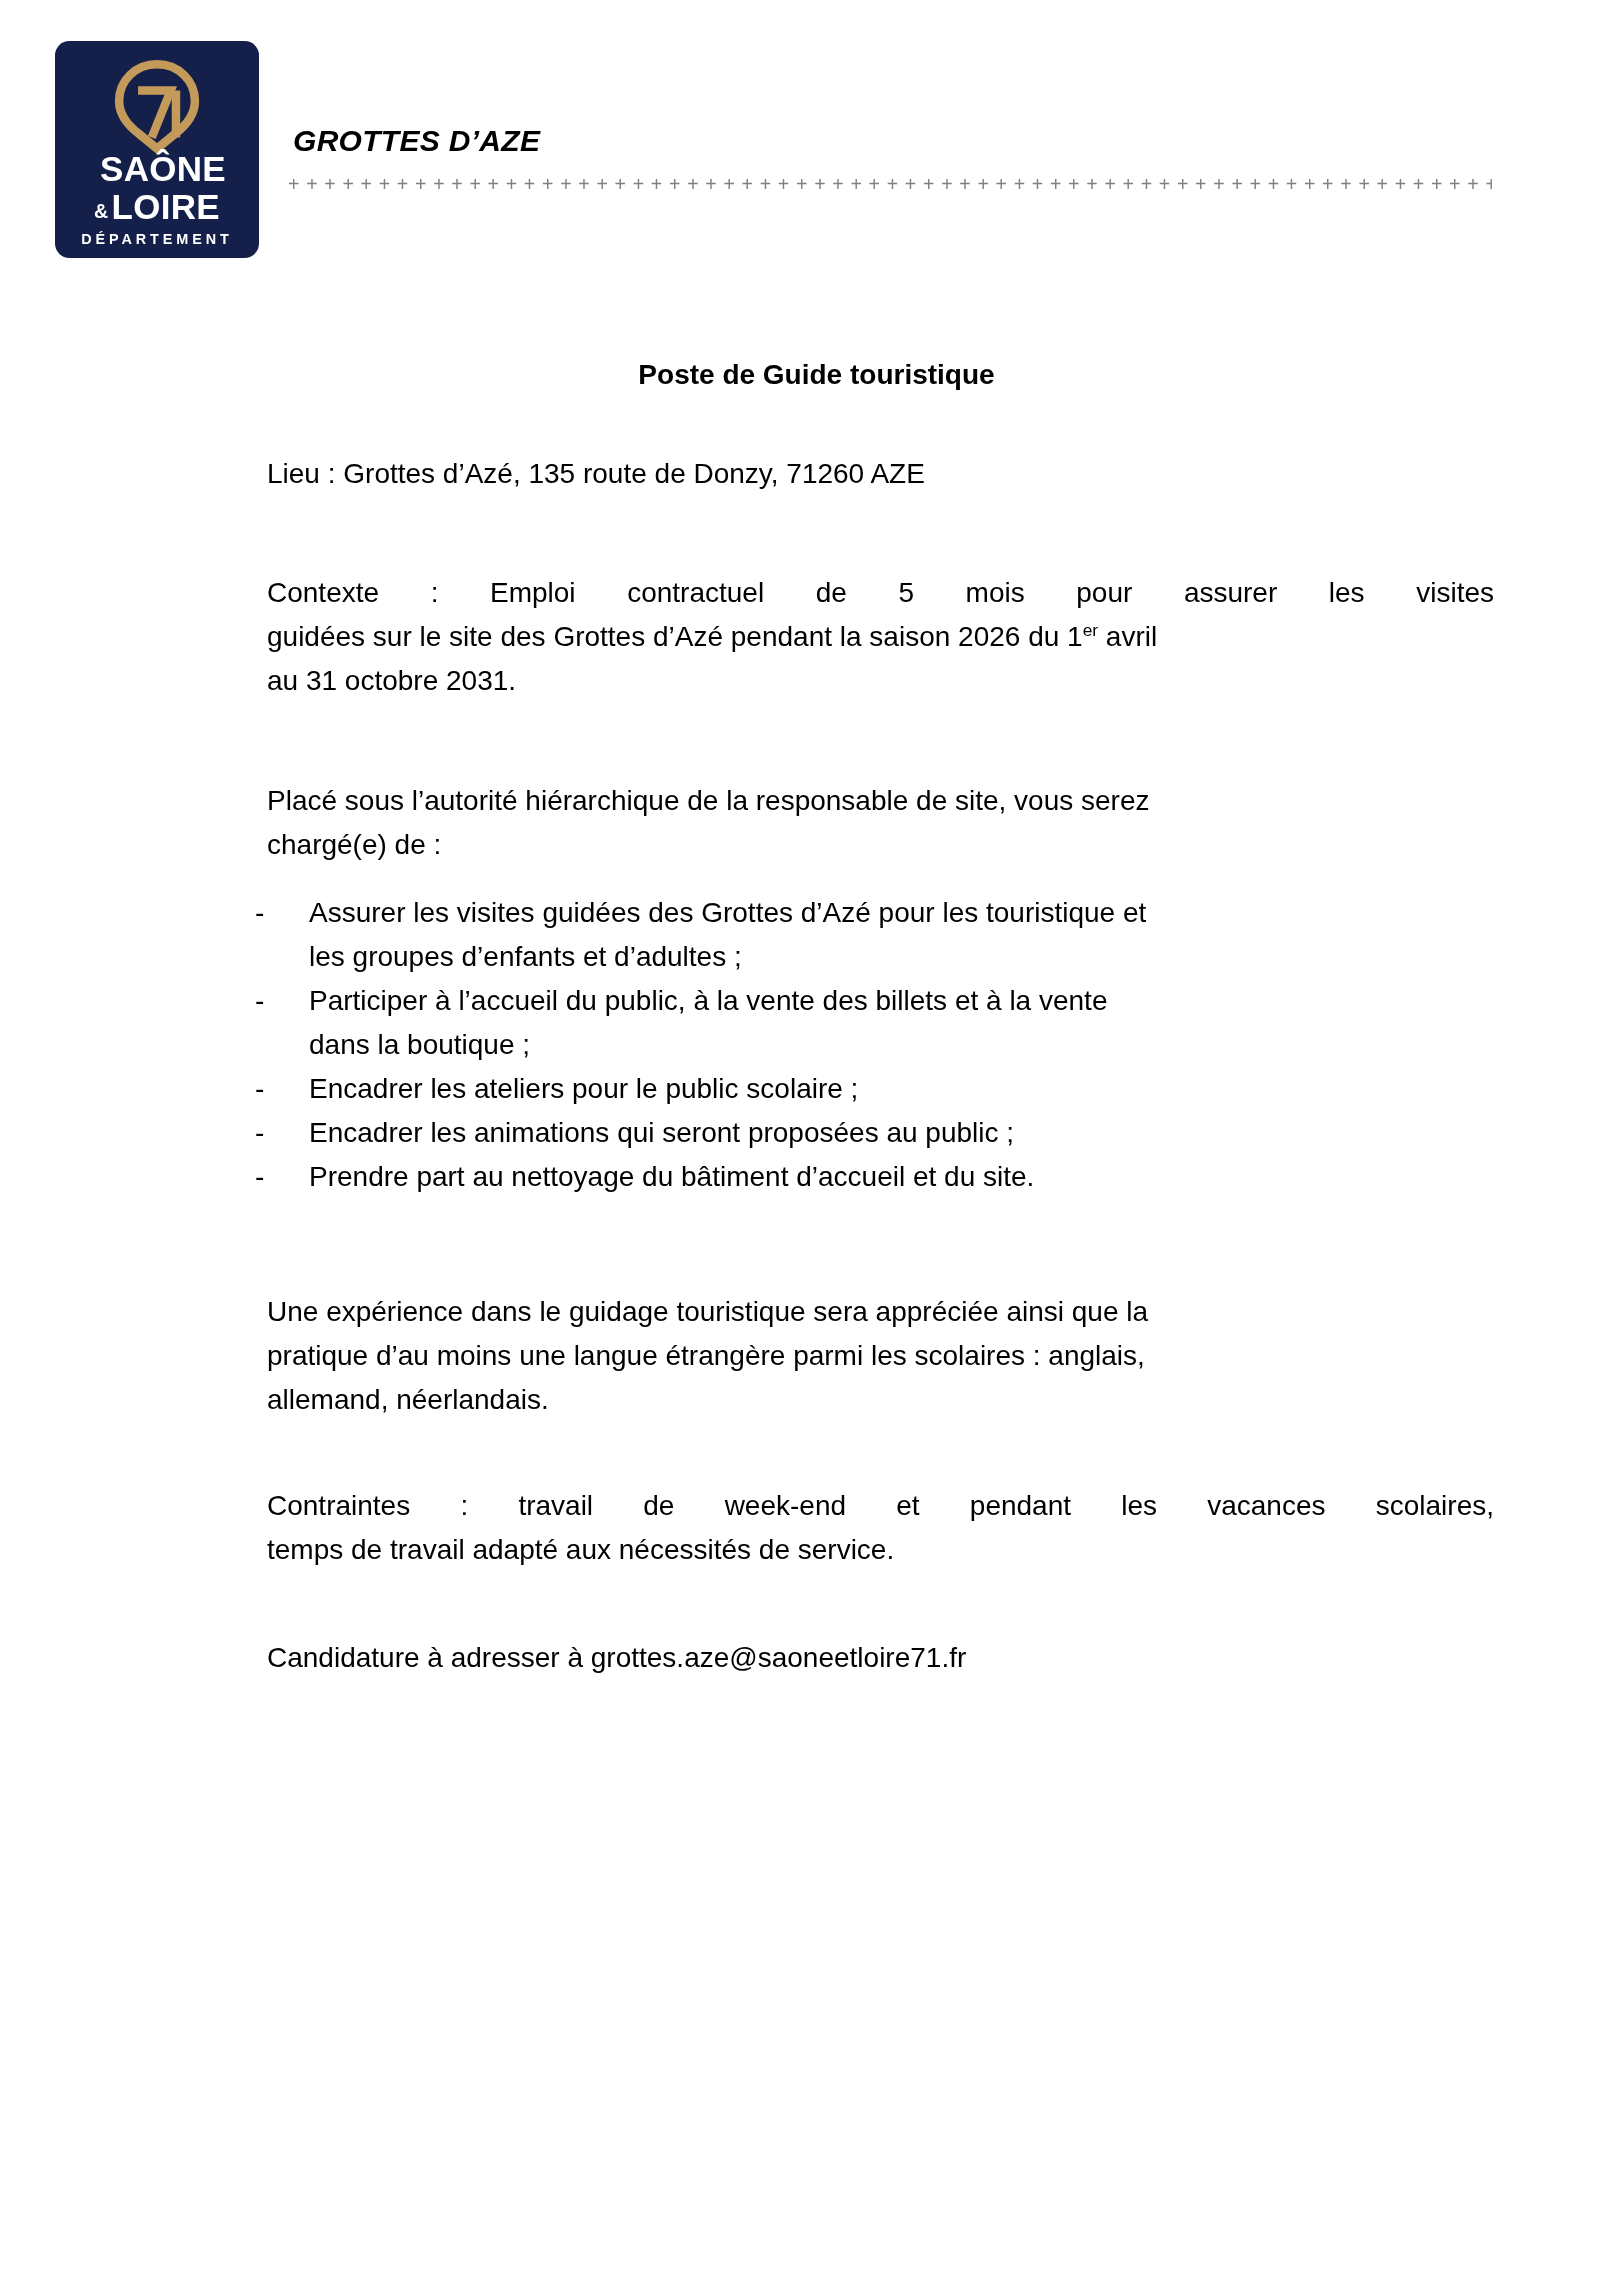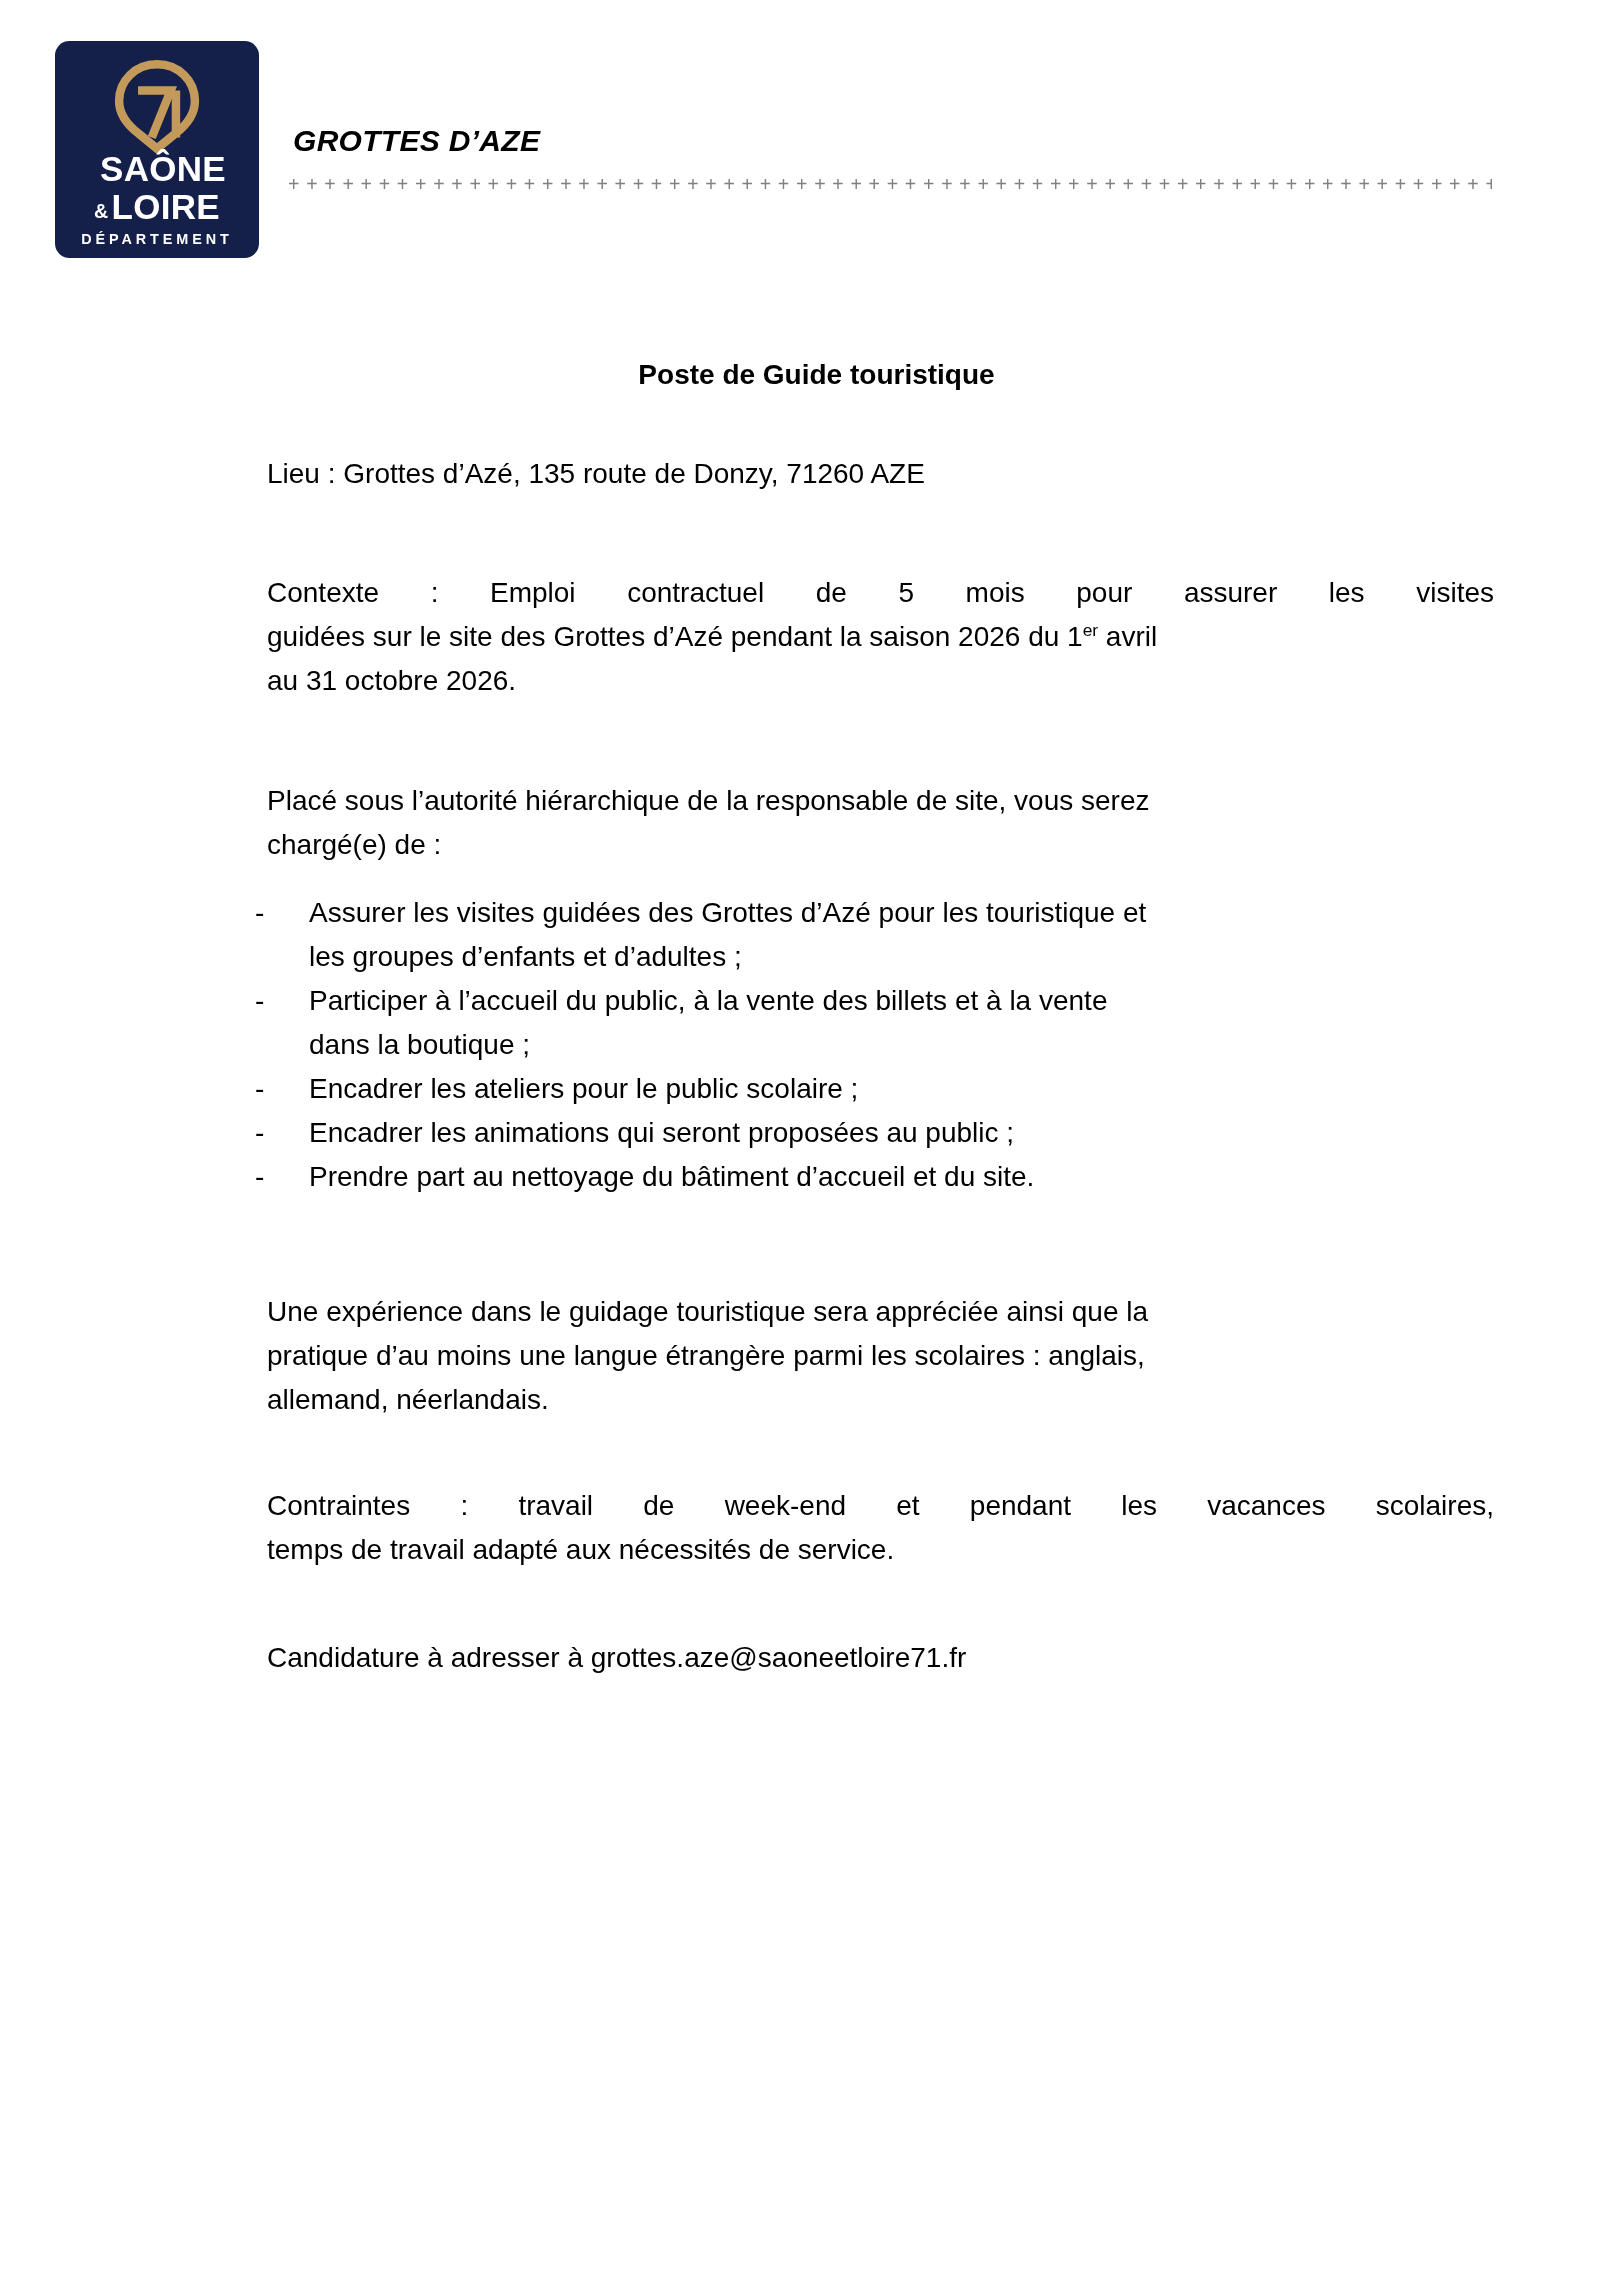--- a/index.html
+++ b/index.html
@@ -234,21 +234,21 @@
 
   <div class="doc-title">Poste de Guide touristique</div>
 
   <div class="para" style="top:452px">
     <span class="line">Lieu : Grottes d’Azé, 135 route de Donzy, 71260 AZE</span>
   </div>
 
   <div class="para" style="top:571px">
     <span class="line j">Contexte : Emploi contractuel de 5 mois pour assurer les visites</span>
     <span class="line"><span>guidées sur le site des Grottes d’Azé pendant la saison 2026 du 1</span><sup class="ord">er</sup><span> avril</span></span>
-    <span class="line">au 31 octobre 2026.</span>
+    <span class="line">au 31 octobre 2031.</span>
   </div>
 
   <div class="para" style="top:779px">
     <span class="line">Placé sous l’autorité hiérarchique de la responsable de site, vous serez</span>
     <span class="line">chargé(e) de :</span>
   </div>
 
   <div class="bullets">
 
     <div class="bullet-row">

